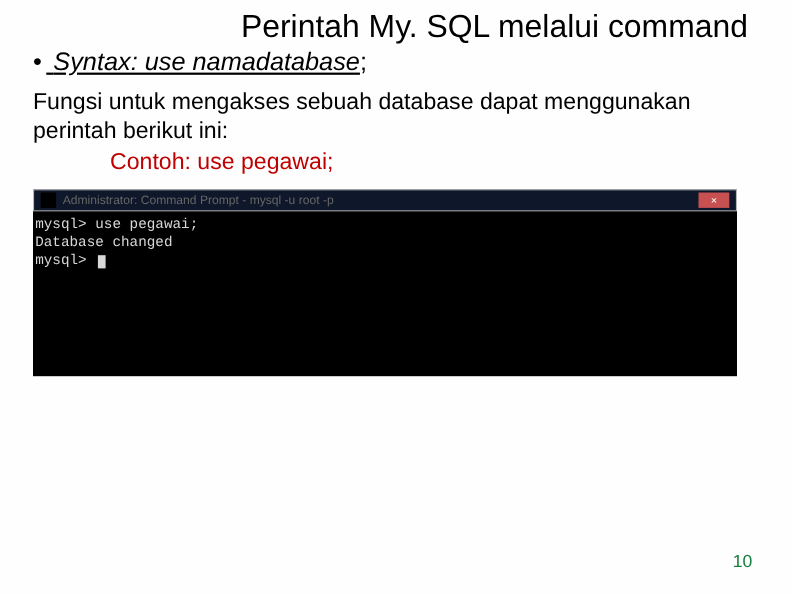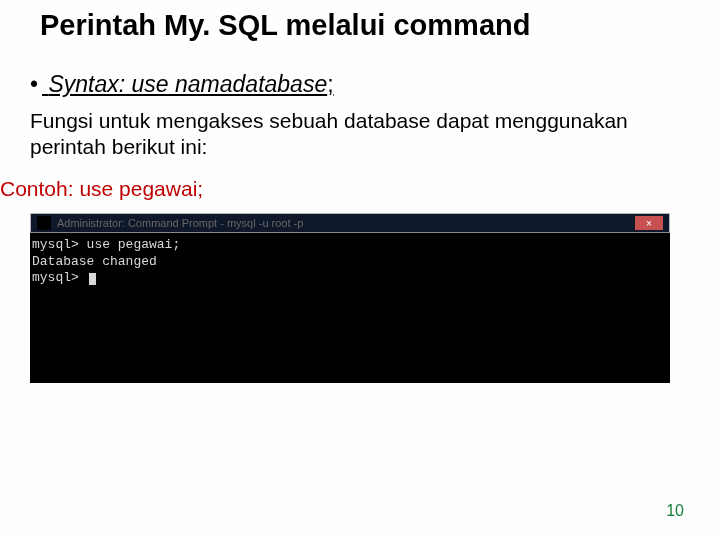--- a/index.html
+++ b/index.html
@@ -13,47 +13,47 @@
     overflow: hidden;
   }
   .slide {
     width: 100%;
     height: 100%;
     padding: 8px 0 0 0;
     position: relative;
   }
   .title {
     font-size: 29px;
-    font-weight: bold;
-    text-align: left;
+    font-weight: normal;
+    text-align: right;
     line-height: 1.2;
     padding: 0 40px;
-    margin-bottom: 28px;
   }
   .bullet-row {
     padding-left: 30px;
     margin-bottom: 10px;
     font-size: 23px;
     text-decoration: underline;
   }
   .bullet-dot {
     display: inline-block;
     margin-right: 4px;
   }
   .syntax-text {
     font-style: italic;
   }
   .desc {
     padding-left: 30px;
     padding-right: 40px;
     font-size: 21px;
     line-height: 1.25;
-    margin-bottom: 17px;
+    margin-bottom: 4px;
   }
   .example {
+    padding-left: 100px;
     font-size: 21px;
     color: #c00000;
     margin-bottom: 12px;
   }
   .terminal-wrap {
     width: 640px;
     margin-left: 30px;
   }
   .term-title {
     background: #0f172a;

